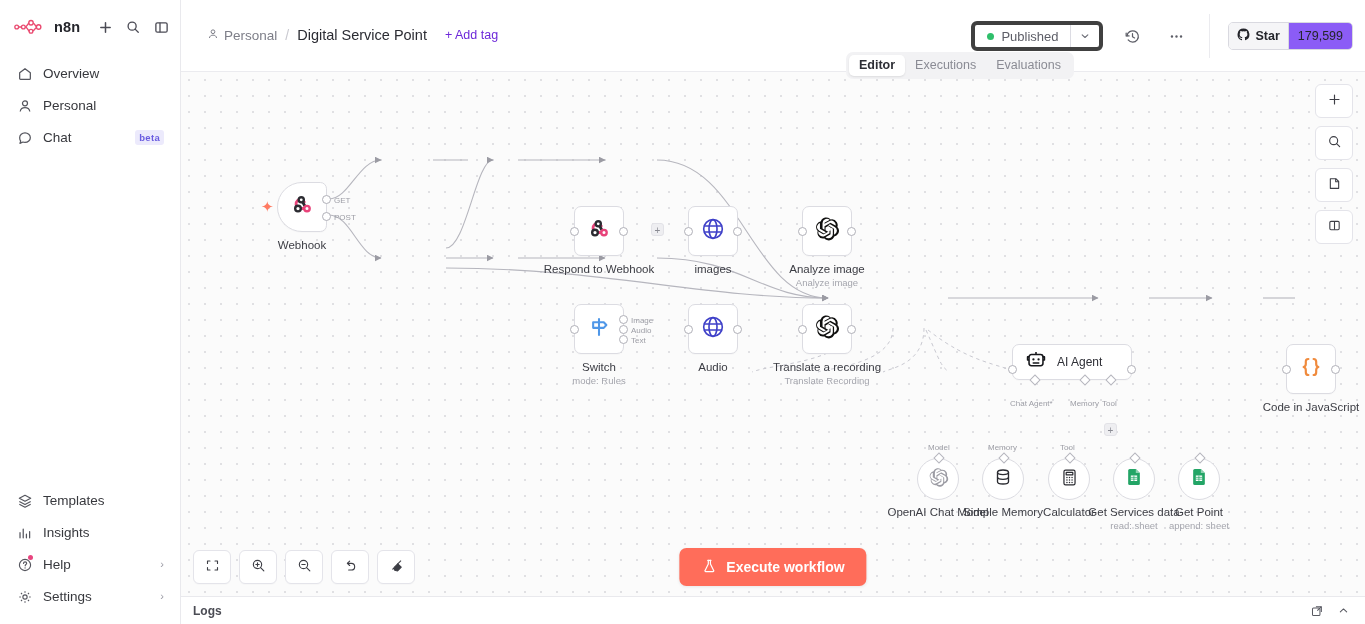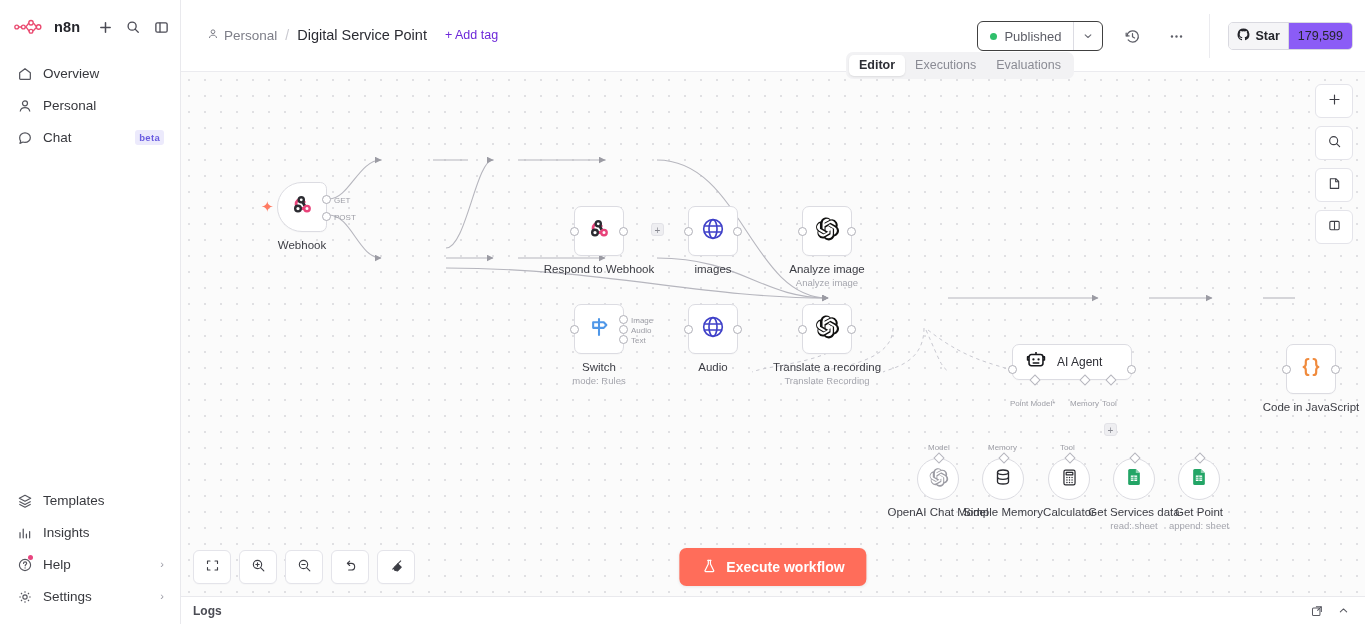--- a/index.html
+++ b/index.html
@@ -87,21 +87,21 @@
   }
   .tab.active { background: #ffffff; color: #2d2e35; font-weight: 600;
     box-shadow: 0 1px 2px rgba(0,0,0,.09); }
 
   .top-right {
     position: absolute; right: 0; top: 14px; height: 44px;
     display: flex; align-items: center; gap: 0;
   }
   .pub-group {
     display: flex; align-items: stretch; height: 30px;
-    border: 1px solid #404040; border-radius: 6px; overflow: hidden; background: #fff;
+    border: 4px solid #404040; border-radius: 6px; overflow: hidden; background: #fff;
   }
   .pub-main {
     display: flex; align-items: center; gap: 7px; padding: 0 12px;
     font-size: 13px; color: #5d5e67; cursor: pointer;
   }
   .dot-green { width: 7px; height: 7px; border-radius: 50%; background: #2fbf6b; }
   .pub-caret {
     width: 29px; display: flex; align-items: center; justify-content: center;
     border-left: 1px solid #dcdce3; cursor: pointer; color: #6a6b74;
   }
@@ -581,21 +581,21 @@
               <circle cx="9.2" cy="11.4" r="1.25" fill="#16171b" stroke="none"></circle>
               <circle cx="14.8" cy="11.4" r="1.25" fill="#16171b" stroke="none"></circle>
               <path d="M9 15.2h6" stroke-linecap="round"></path>
             </svg>
           </span>
           <span class="agent-text">AI Agent</span>
           <div class="port" style="left:-5px; top:20px;"></div>
           <div class="port" style="right:-5px; top:20px;"></div>
 
           <div class="diamond" style="left:18px; bottom:-5px;"></div>
-          <span class="diamond-label" style="left:-3px; top:54px;">Point Model*</span>
+          <span class="diamond-label" style="left:-3px; top:54px;">Chat Agent*</span>
           <div class="diamond" style="left:68px; bottom:-5px;"></div>
           <span class="diamond-label" style="left:57px; top:54px;">Memory</span>
           <div class="diamond" style="left:94px; bottom:-5px;"></div>
           <span class="diamond-label" style="left:89px; top:54px;">Tool</span>
           <div class="plus-chip" style="left:91px; top:78px;">+</div>
         </div>
 
         <div class="node sq" style="left:1105px; top:272px;">
           <span>
             <svg width="26" height="26" viewBox="0 0 24 24" fill="none" stroke="#f08a3c" stroke-width="2" stroke-linecap="round" stroke-linejoin="round">

